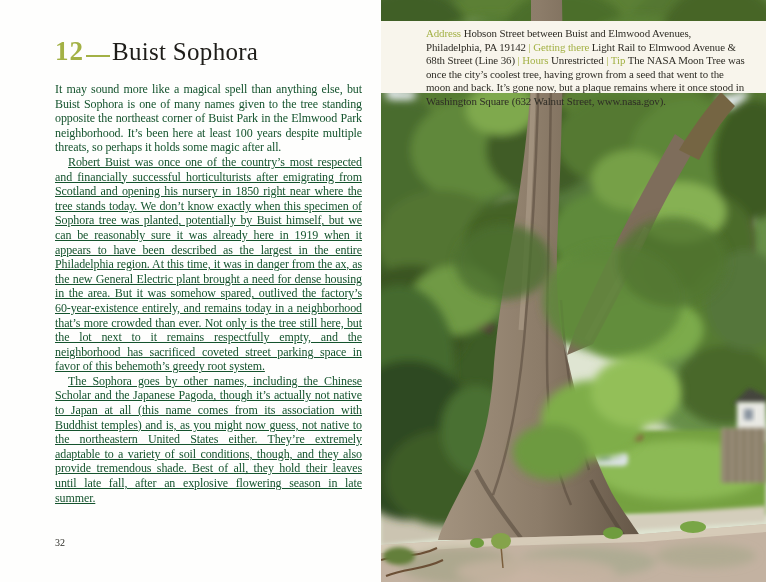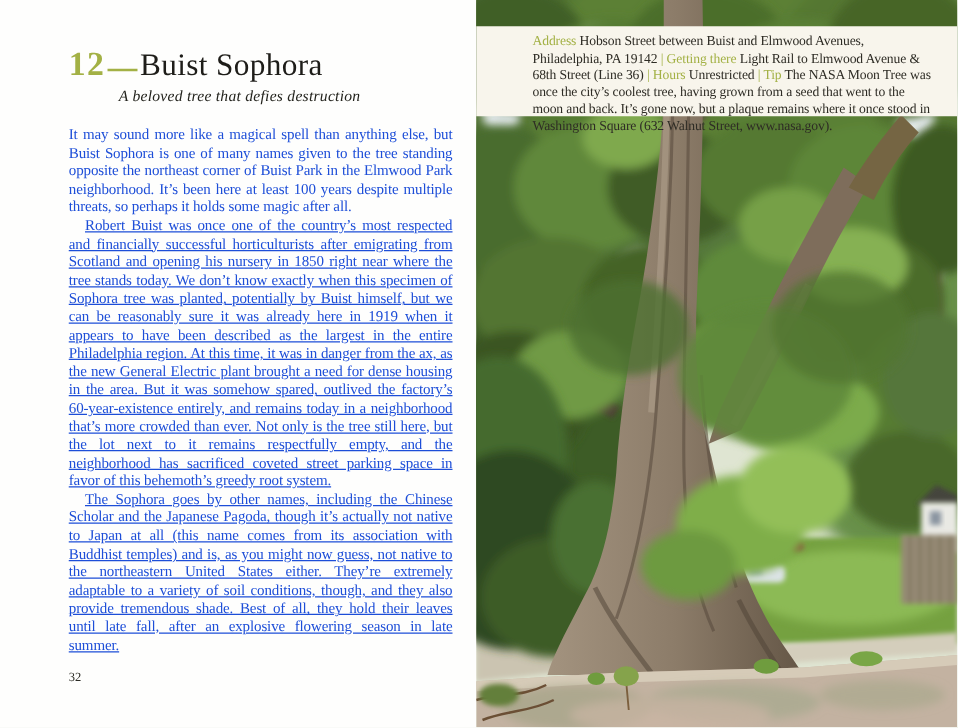--- a/index.html
+++ b/index.html
@@ -18,21 +18,21 @@
   }
   .chap-rule{
     display:inline-block;width:24px;height:2px;background:var(--accent);
     vertical-align:3px;margin:0 2px 0 2px;
   }
   .chap-title{font-size:25px;color:#1e1d19;letter-spacing:0.3px;}
   .subtitle{
     font-style:italic;font-size:12.5px;color:#23231d;margin:3px 0 0 40px;
     letter-spacing:0.2px;
   }
-  .body-text{margin-top:15px;text-align:justify;color:#1d4ed8;
+  .body-text{margin-top:15px;text-align:justify;color:#14532d;
     font-size:12px;line-height:14.6px;letter-spacing:-0.1px;}
   .body-text p{margin:0;}
   .body-text p + p{text-indent:13px;text-decoration:underline;}
   .page-number{position:absolute;left:55px;top:537px;font-size:10px;color:#2a2a24;}
   
   .page-right{position:absolute;left:381px;top:0;width:385px;height:523px;}
   .photo{position:absolute;inset:0;}
   .info-box{
     position:absolute;left:0;top:21px;width:385px;height:72px;
     background:#f8f5ec;box-sizing:border-box;padding:6px 20px 0 45px;
@@ -44,21 +44,20 @@
 </style>
 </head>
 <body>
 
 <div class="spread">
 
   <div class="page-left">
     <div class="chap-heading">
       <span class="chap-num">12</span><span class="chap-rule"></span><span class="chap-title">Buist Sophora</span>
     </div>
-    <div class="subtitle">A beloved tree that defies destruction</div>
     <div class="body-text">
         <p>It may sound more like a magical spell than anything else, but Buist Sophora is one of many names given to the tree standing opposite the northeast corner of Buist Park in the Elmwood Park neighborhood. It’s been here at least 100 years despite multiple threats, so perhaps it holds some magic after all.</p>
         <p>Robert Buist was once one of the country’s most respected and financially successful horticulturists after emigrating from Scotland and opening his nursery in 1850 right near where the tree stands today. We don’t know exactly when this specimen of Sophora tree was planted, potentially by Buist himself, but we can be reasonably sure it was already here in 1919 when it appears to have been described as the largest in the entire Philadelphia region. At this time, it was in danger from the ax, as the new General Electric plant brought a need for dense housing in the area. But it was somehow spared, outlived the factory’s 60-year-existence entirely, and remains today in a neighborhood that’s more crowded than ever. Not only is the tree still here, but the lot next to it remains respectfully empty, and the neighborhood has sacrificed coveted street parking space in favor of this behemoth’s greedy root system.</p>
         <p>The Sophora goes by other names, including the Chinese Scholar and the Japanese Pagoda, though it’s actually not native to Japan at all (this name comes from its association with Buddhist temples) and is, as you might now guess, not native to the northeastern United States either. They’re extremely adaptable to a variety of soil conditions, though, and they also provide tremendous shade. Best of all, they hold their leaves until late fall, after an explosive flowering season in late summer.</p>
       </div>
     <div class="page-number">32</div>
   </div>
 
   <div class="page-right">
     <svg class="photo" viewBox="0 0 385 582" width="385" height="582" preserveAspectRatio="none" aria-hidden="true">

